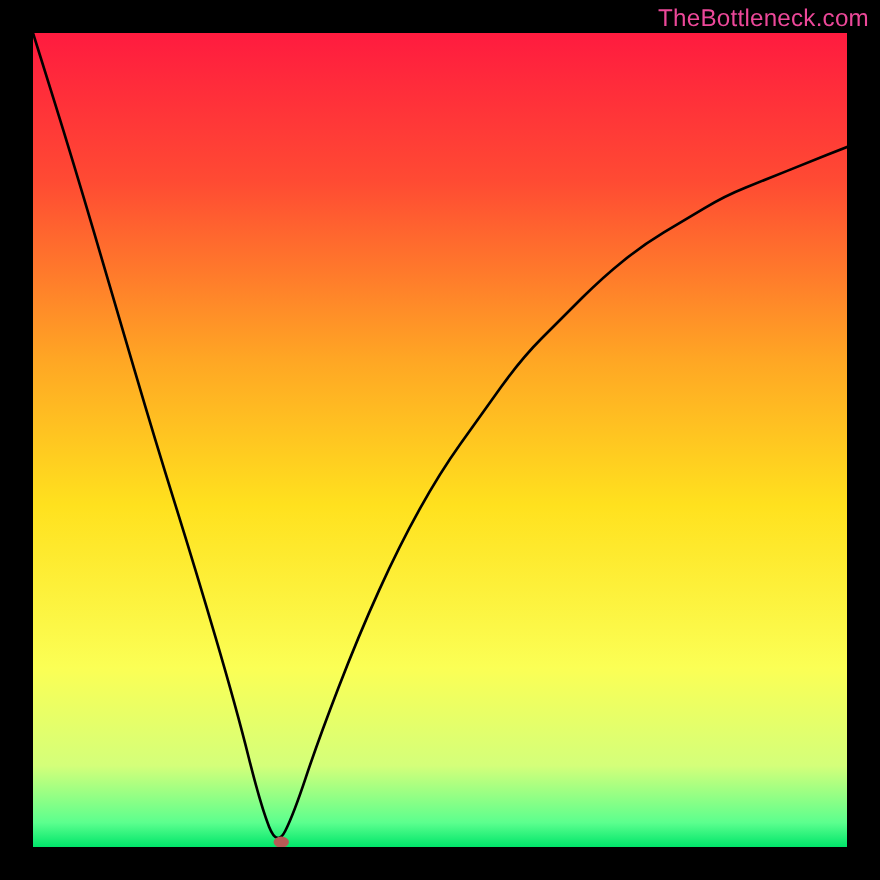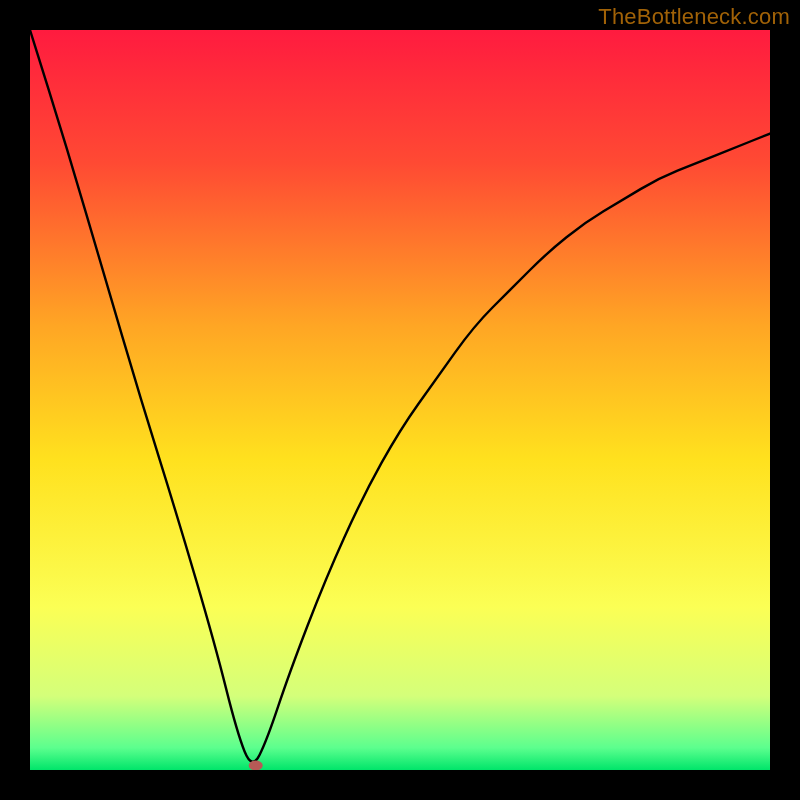--- a/index.html
+++ b/index.html
@@ -22,21 +22,21 @@
     left: 30px;
     top: 30px;
     width: 740px;
     height: 740px;
     overflow: hidden;
   }
   .attribution {
     position: absolute;
     top: 4px;
     right: 10px;
-    color: #a16207;
+    color: #ec4899;
     font-size: 22px;
     font-weight: 500;
     letter-spacing: 0.2px;
     user-select: none;
   }
 </style>
 </head>
 <body>
 
 <div class="frame">

